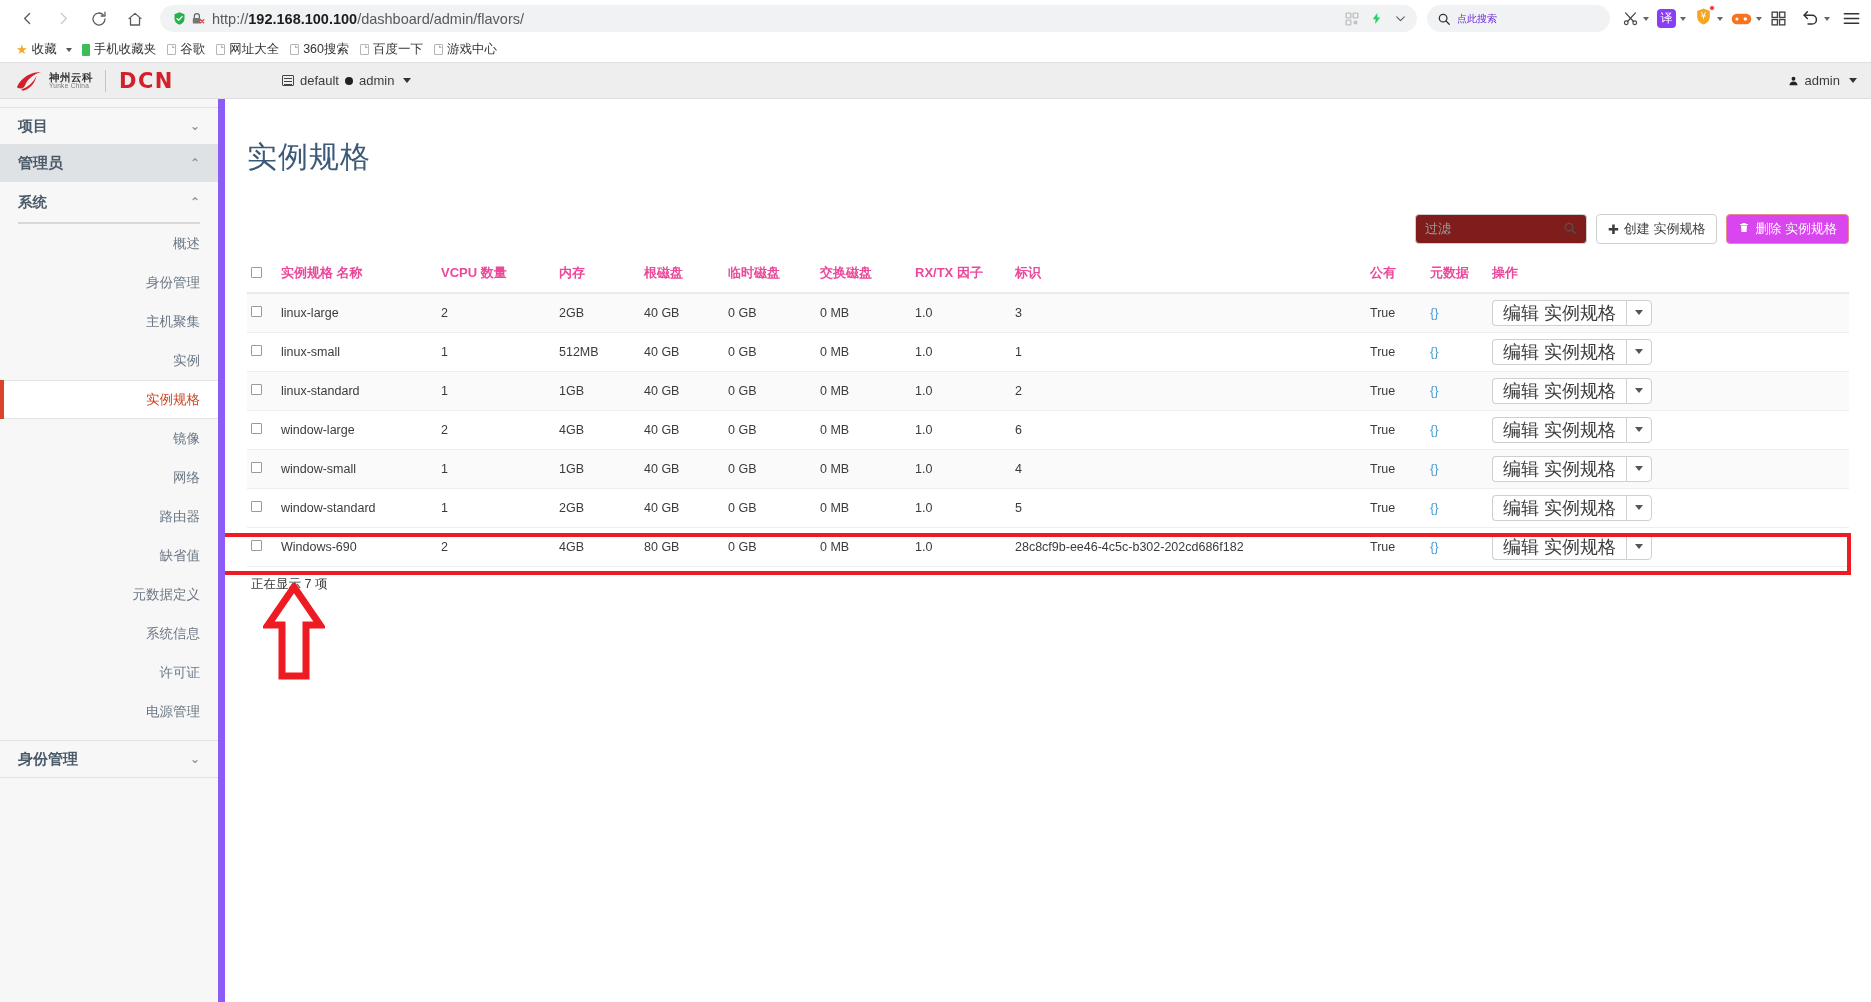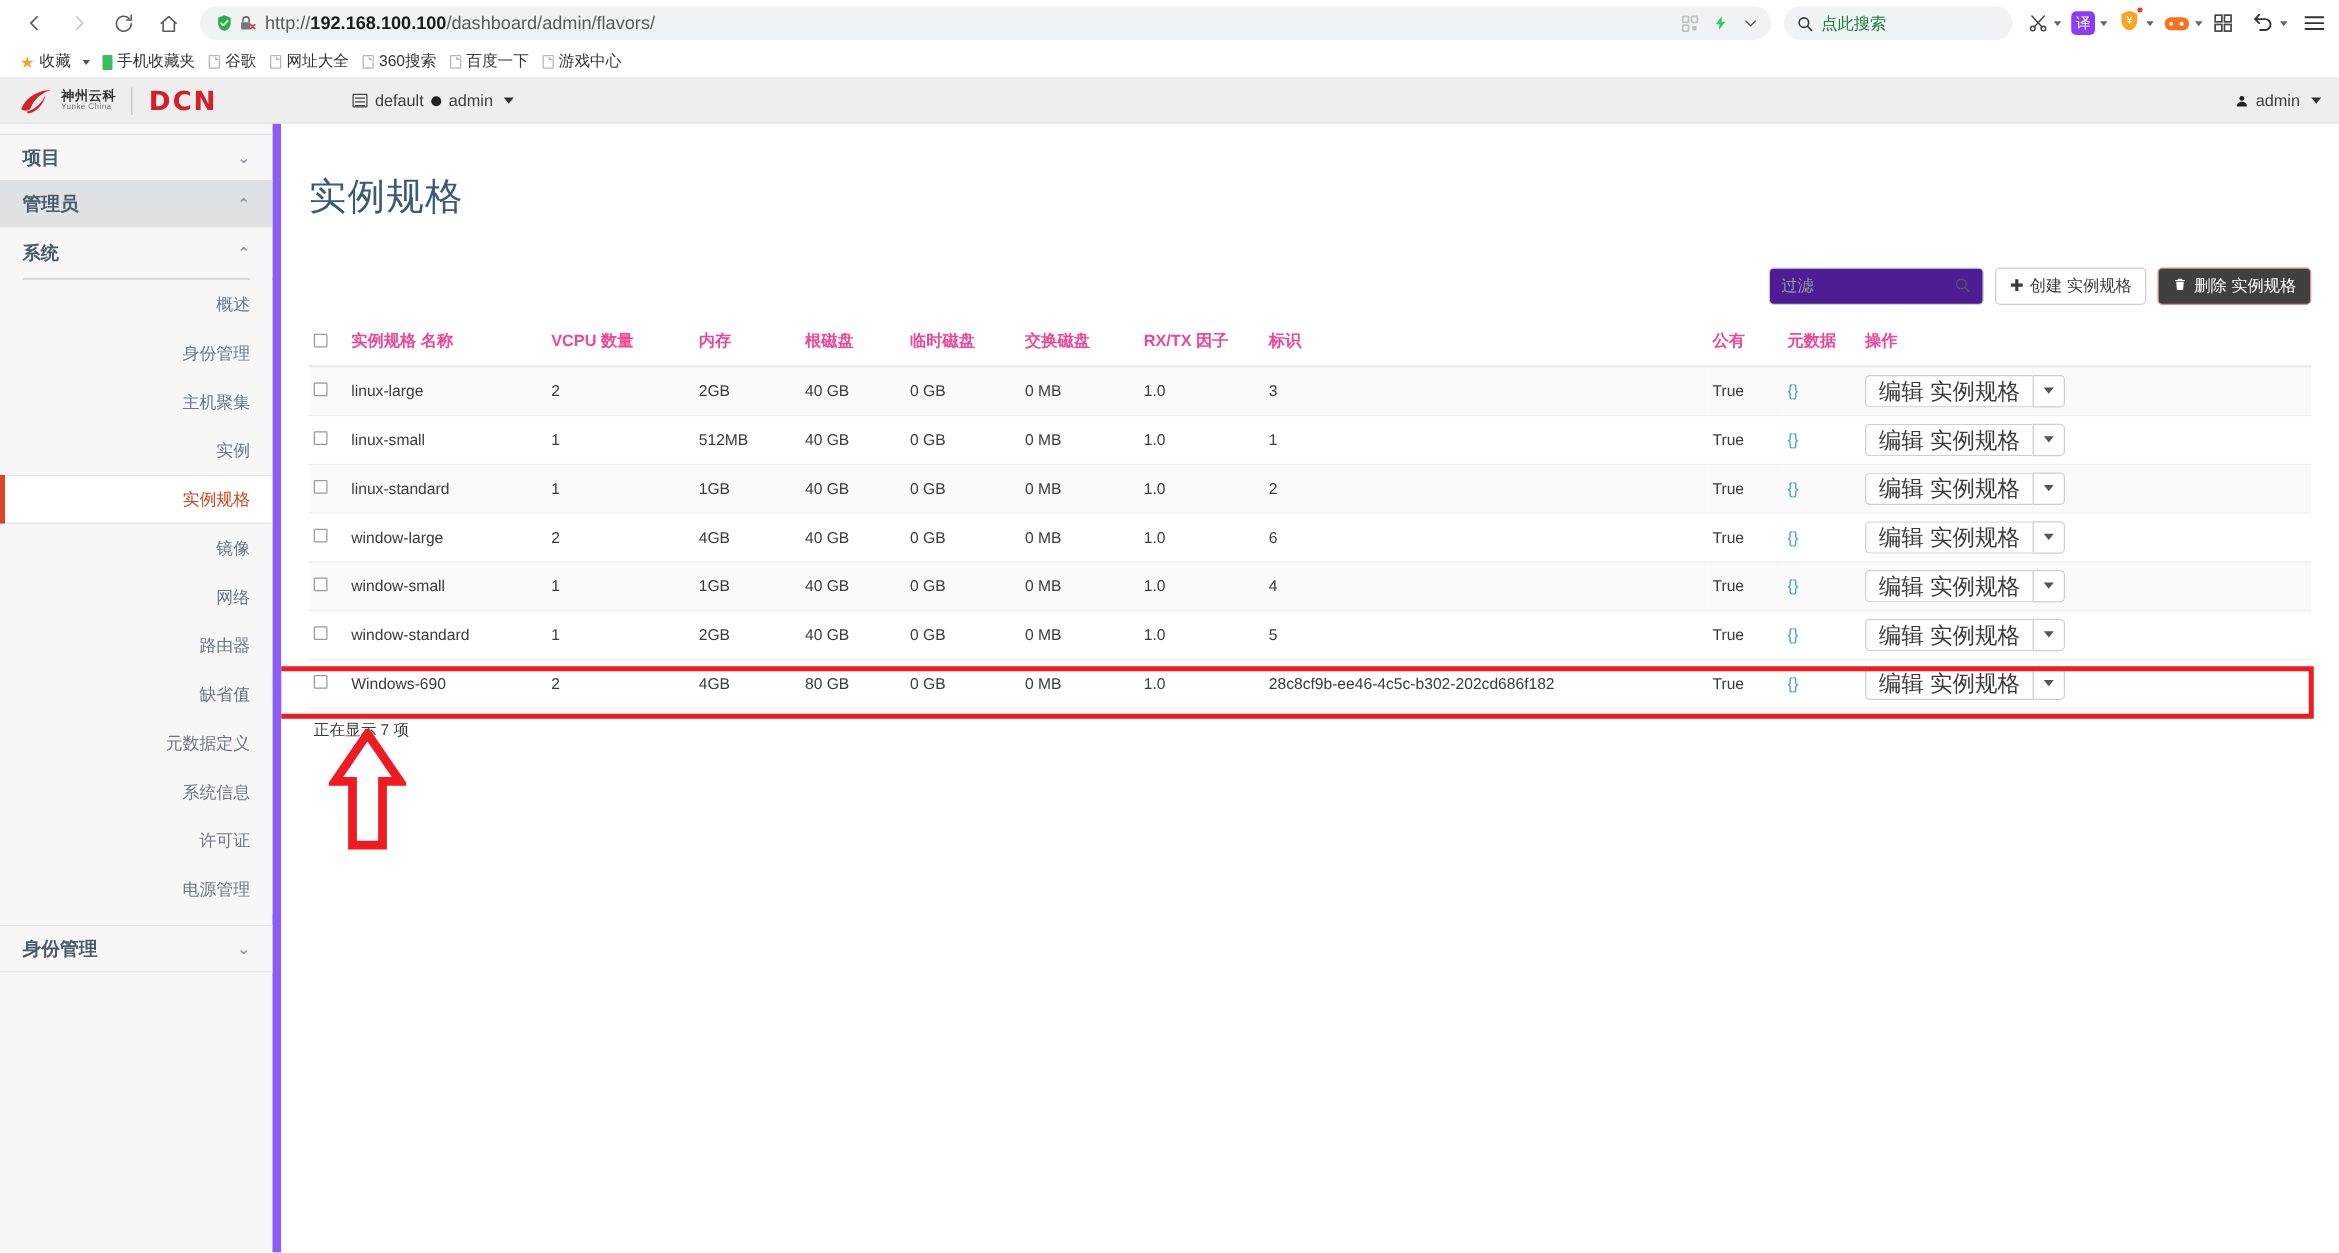--- a/index.html
+++ b/index.html
@@ -71,21 +71,21 @@
   .search-box {
     width: 183px; height: 27px;
     background: #f1f2f3;
     border-radius: 14px;
     display: flex; align-items: center;
     padding: 0 10px;
     gap: 6px;
     flex: 0 0 auto;
     margin-right: 4px;
   }
-  .search-box .ph { font-size: 13px; color: #15803d; text-align: right; }
+  .search-box .ph { font-size: 10px; color: #6d28d9; text-align: right; }
 
   .ext-group {
     display: flex; align-items: center;
     flex: 0 0 auto;
     gap: 0px;
   }
   .ext-item {
     display: flex; align-items: center;
     padding: 0 2px 0 6px;
     height: 30px;
@@ -295,41 +295,41 @@
   }
   .toolbar-row {
     display: flex; justify-content: flex-end; align-items: center;
     gap: 9px;
     padding-bottom: 12px;
   }
   .filter-input {
     width: 172px; height: 30px;
     border: 1px solid #cfcfcf;
     border-radius: 4px;
-    background: #4c1d95;
+    background: #7f1d1d;
     display: flex; align-items: center;
     padding: 0 9px;
     font-size: 13px;
     color: #9b9b9b;
   }
   .filter-input .mag { margin-left: auto; color: #555; }
   .btn {
     height: 30px;
     border: 1px solid #cfcfcf;
     border-radius: 4px;
     background: #fff;
     display: flex; align-items: center;
     gap: 5px;
     padding: 0 11px;
     font-size: 13px;
     color: #3b3b3b;
     white-space: nowrap;
   }
   .btn.danger {
-    background: #404040;
+    background: #d946ef;
     border-color: #e8898b;
     color: #ffffff;
   }
   .btn .plus { font-size: 13px; font-weight: bold; }
 
   
   table.flavors {
     width: 100%;
     border-collapse: collapse;
     table-layout: fixed;

